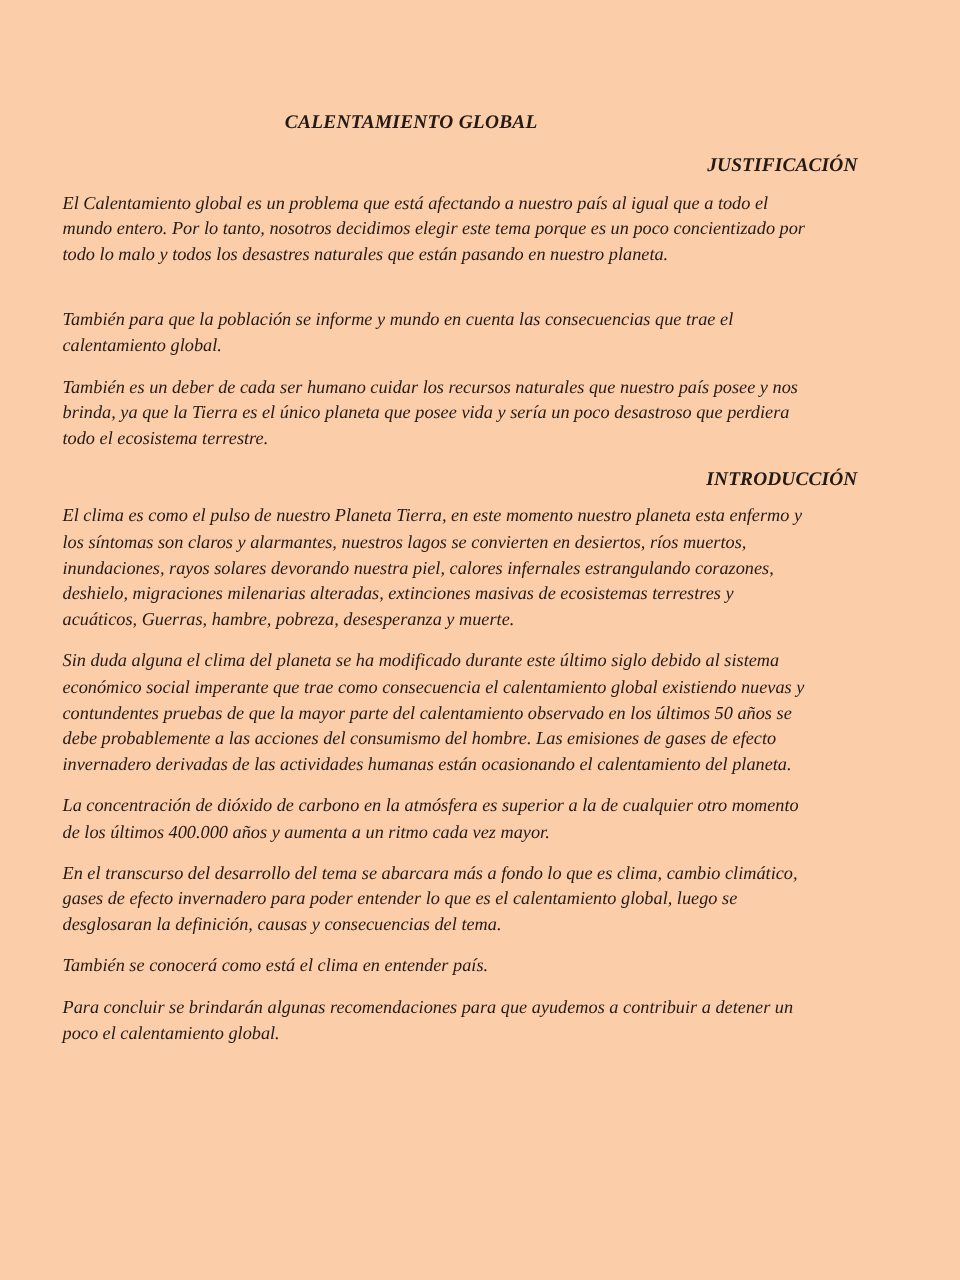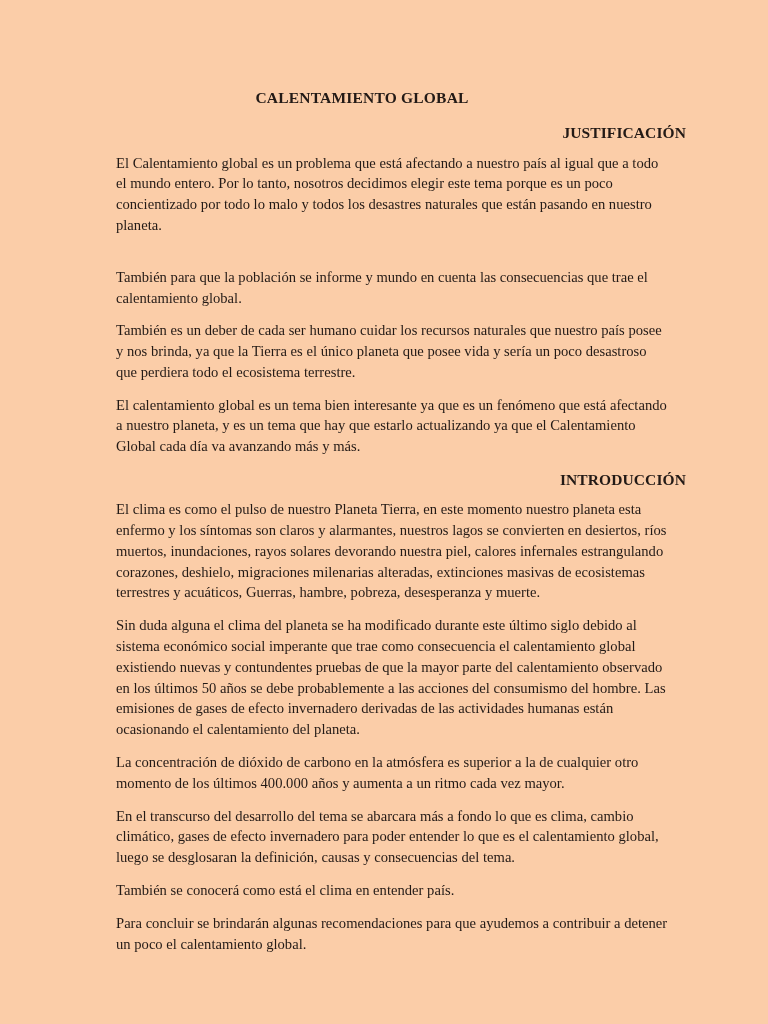--- a/index.html
+++ b/index.html
@@ -13,21 +13,22 @@
     background: #fbcda8;
     font-family: "Liberation Serif", "DejaVu Serif", serif;
     color: #231a16;
     overflow: hidden;
   }
   .page {
     position: relative;
     width: 768px;
     height: 804px;
     box-sizing: border-box;
-    padding: 88px 82px 0 116px;
+    padding: 88px 82px 0 50px;
+    font-style: italic;
   }
   .doc-title {
     text-align: center;
     font-size: 15.5px;
     font-weight: bold;
     letter-spacing: 0.2px;
     margin: 0 0 16px 0;
     line-height: 1.25;
     padding-right: 78px;
   }
@@ -64,21 +65,20 @@
   <h1 class="doc-title">CALENTAMIENTO GLOBAL</h1>
 
   <h2 class="section-heading">JUSTIFICACIÓN</h2>
 
   <p class="para gap-large">El Calentamiento global es un problema que está afectando a nuestro país al igual que a todo el mundo entero. Por lo tanto, nosotros decidimos elegir este tema porque es un poco concientizado por todo lo malo y todos los desastres naturales que están pasando en nuestro planeta.</p>
 
   <p class="para">También para que la población se informe y mundo en cuenta las consecuencias que trae el calentamiento global.</p>
 
   <p class="para">También es un deber de cada ser humano cuidar los recursos naturales que nuestro país posee y nos brinda, ya que la Tierra es el único planeta que posee vida y sería un poco desastroso que perdiera todo el ecosistema terrestre.</p>
 
-  <p class="para pre-heading">El calentamiento global es un tema bien interesante ya que es un fenómeno que está afectando a nuestro planeta, y es un tema que hay que estarlo actualizando ya que el Calentamiento Global cada día va avanzando más y más.</p>
 
   <h2 class="section-heading heading-spaced">INTRODUCCIÓN</h2>
 
   <p class="para">El clima es como el pulso de nuestro Planeta Tierra, en este momento nuestro planeta esta enfermo y los síntomas son claros y alarmantes, nuestros lagos se convierten en desiertos, ríos muertos, inundaciones, rayos solares devorando nuestra piel, calores infernales estrangulando corazones, deshielo, migraciones milenarias alteradas, extinciones masivas de ecosistemas terrestres y acuáticos, Guerras, hambre, pobreza, desesperanza y muerte.</p>
 
   <p class="para">Sin duda alguna el clima del planeta se ha modificado durante este último siglo debido al sistema económico social imperante que trae como consecuencia el calentamiento global existiendo nuevas y contundentes pruebas de que la mayor parte del calentamiento observado en los últimos 50 años se debe probablemente a las acciones del consumismo del hombre. Las emisiones de gases de efecto invernadero derivadas de las actividades humanas están ocasionando el calentamiento del planeta.</p>
 
   <p class="para">La concentración de dióxido de carbono en la atmósfera es superior a la de cualquier otro momento de los últimos 400.000 años y aumenta a un ritmo cada vez mayor.</p>
 
   <p class="para">En el transcurso del desarrollo del tema se abarcara más a fondo lo que es clima, cambio climático, gases de efecto invernadero para poder entender lo que es el calentamiento global, luego se desglosaran la definición, causas y consecuencias del tema.</p>

